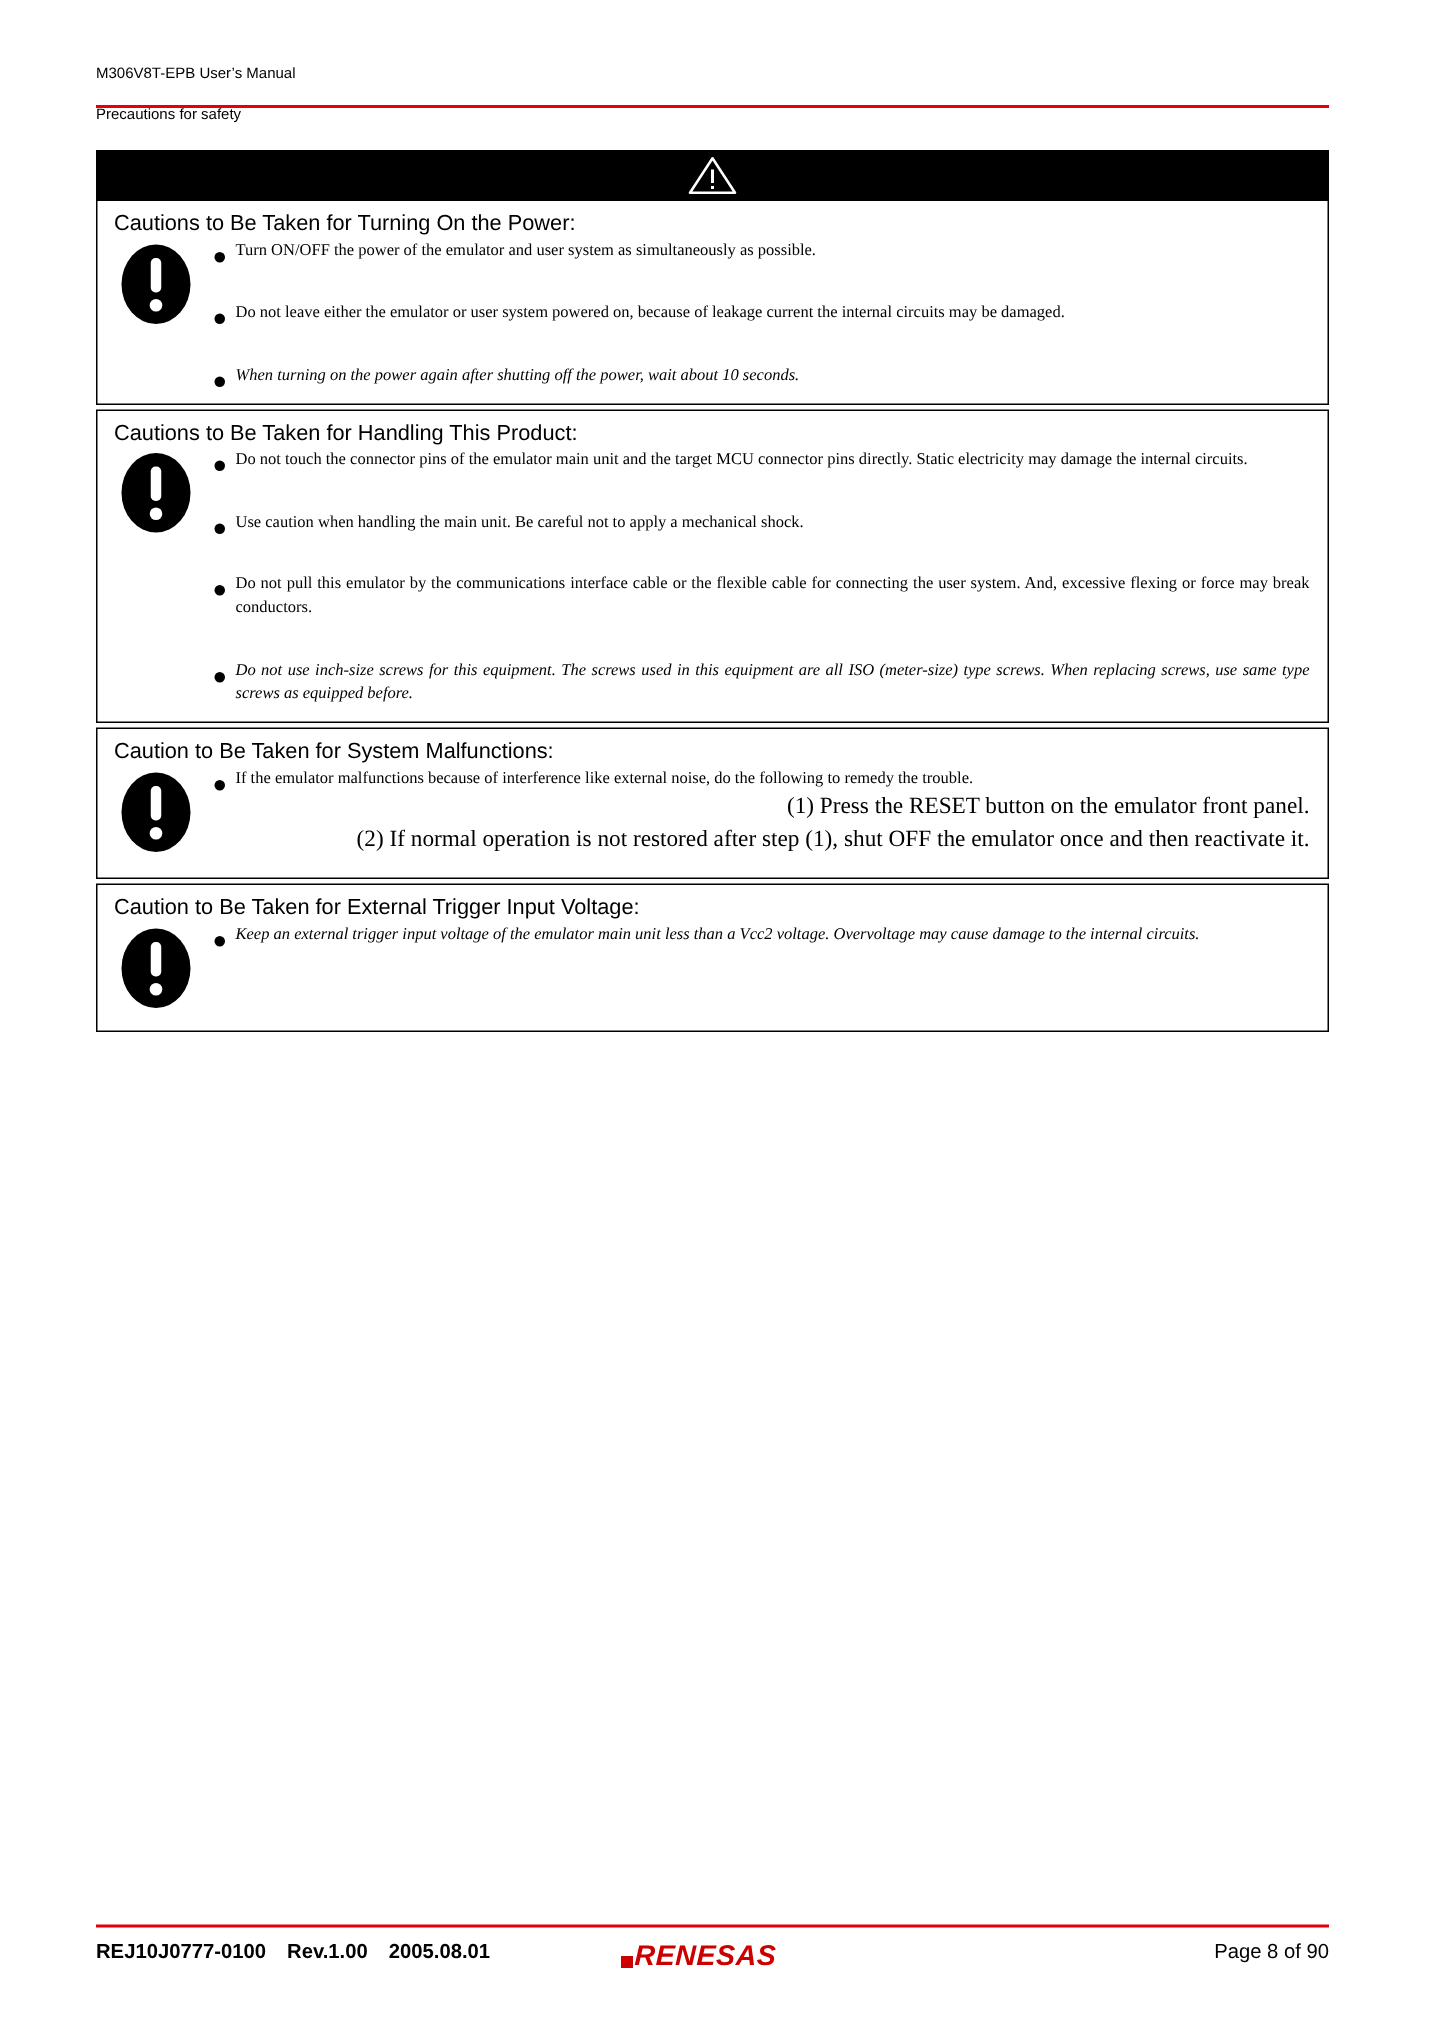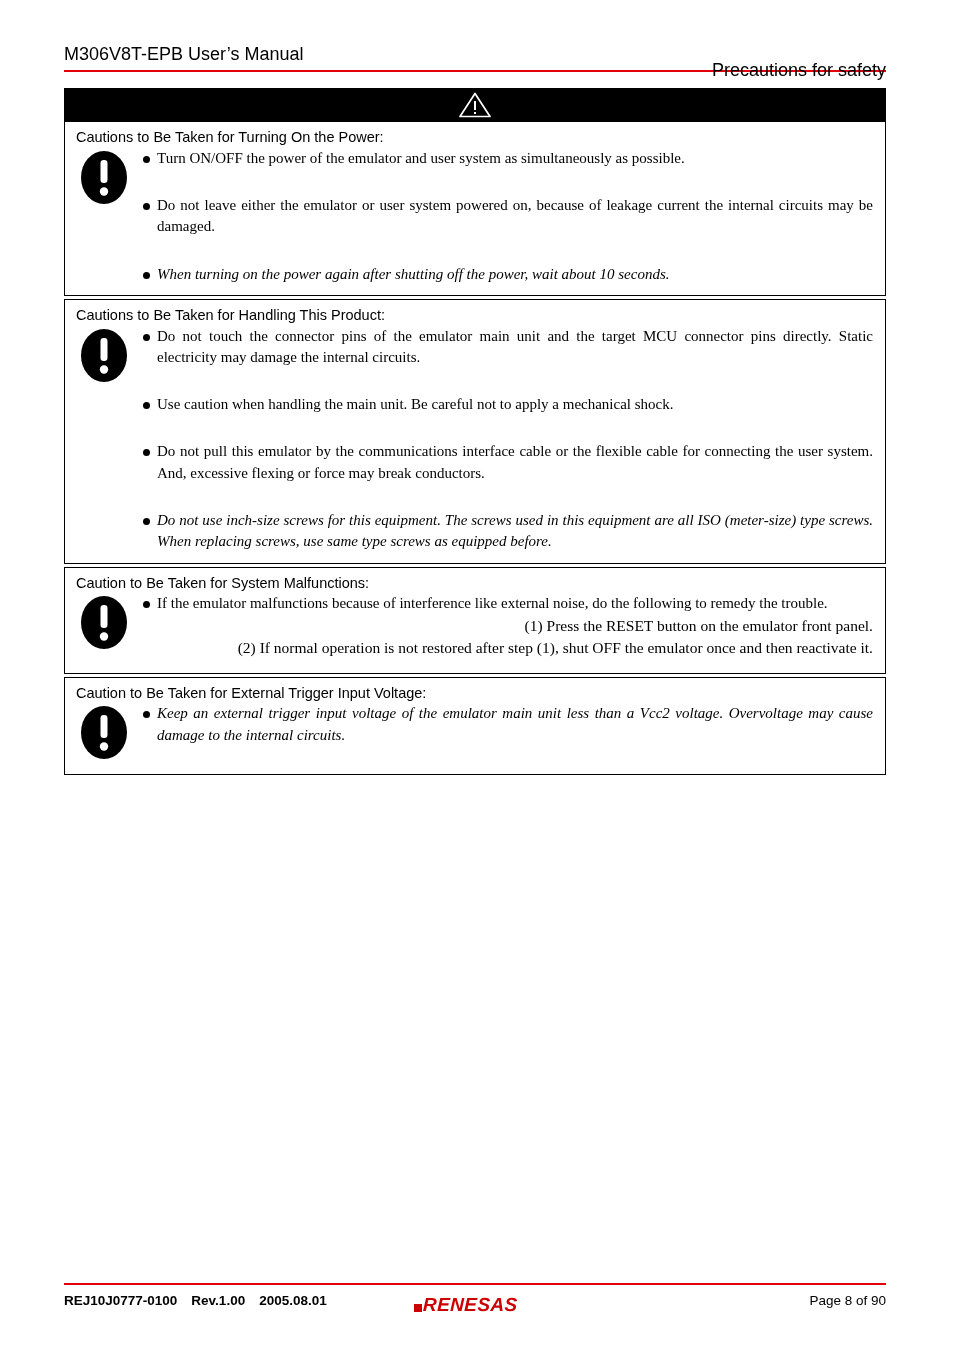--- a/index.html
+++ b/index.html
@@ -18,34 +18,35 @@
 
   
   .page-header {
     position: absolute;
     left: 64px;
     top: 44px;
     width: 822px;
     height: 26px;
     border-bottom: 2px solid #e3000b;
     font-family: "Liberation Sans", sans-serif;
-    font-size: 18px;
+    font-size: 10px;
     display: flex;
     justify-content: space-between;
     align-items: flex-start;
     box-sizing: content-box;
+    flex-direction: column;
   }
   .header-left { white-space: nowrap; }
   .header-right { white-space: nowrap; margin-top: 16px; }
 
   
   .caution-stack {
     position: absolute;
     left: 64px;
-    top: 88px;
+    top: 100px;
     width: 822px;
   }
 
   .warn-banner {
     height: 34px;
     background: #000000;
     border: 1px solid #000000;
     display: flex;
     align-items: center;
     justify-content: center;
@@ -89,21 +90,21 @@
 
   .bullets {
     flex: 1 1 auto;
     padding-right: 2px;
   }
 
   .bullet-item {
     position: relative;
     padding-left: 14px;
     margin-bottom: 26px;
-    font-size: 15px;
+    font-size: 11px;
     line-height: 1.42;
     text-align: justify;
     text-justify: inter-word;
   }
   .bullet-item:last-child { margin-bottom: 0; font-style: italic; }
   .bullet-item::before {
     content: "";
     position: absolute;
     left: 0;
     top: 8px;

